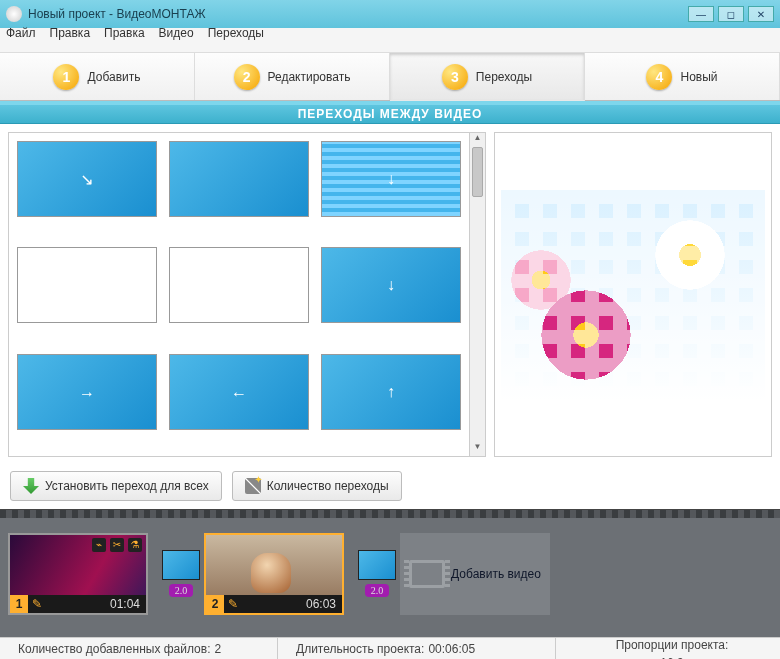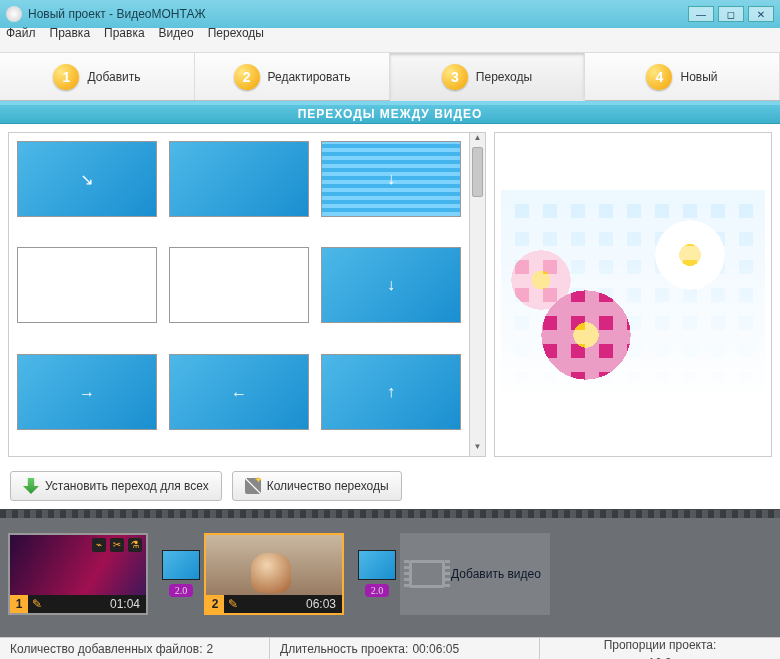--- a/index.html
+++ b/index.html
@@ -74,21 +74,21 @@
 .tl-trans { display: flex; flex-direction: column; align-items: center; gap: 4px; }
 .tl-trans .tt-thumb { width: 38px; height: 30px; background: linear-gradient(135deg,#4db8e8,#1a8fd0); border: 1px solid #222; cursor: pointer;}
 .tl-trans .tt-dur { background: #a21caf; color: #ddd; font-size: 10px; padding: 1px 6px; border-radius: 4px; font-family: Liberation Serif, serif;}
 .tl-addslot { width: 150px; height: 82px; background: #7d8186; display: flex; flex-direction: row; align-items: center; justify-content: center; gap: 6px; color: #0f172a; cursor: pointer; }
 .tl-addslot .film { width: 36px; height: 28px; border: 3px solid #9ca0a4; border-radius: 2px; position: relative;}
 .tl-addslot .film::before, .tl-addslot .film::after { content:""; position:absolute; top:-3px; bottom:-3px; width:5px; background: repeating-linear-gradient(#9ca0a4 0 3px, transparent 3px 6px);}
 .tl-addslot .film::before{left:-8px;} .tl-addslot .film::after{right:-8px;}
 
 
 .statusbar { height: 22px; background: #f5f5f5; border-top: 1px solid #ccc; display: flex; align-items: center; font-size: 11px; color: #444; }
-.statusbar .cell { padding: 0 10px; border-right: 1px solid #ccc; height: 100%; display: flex; align-items: center; gap: 4px;}
+.statusbar .cell { padding: 0 10px; border-right: 1px solid #ccc; height: 100%; display: flex; align-items: center; gap: 4px; margin-left: 8px;}
 .statusbar .cell:last-child { border-right: none; flex-direction: column;}
 
 
 .cv1 { background: linear-gradient(120deg,#2a0a3a,#a01050 60%,#30185a); }
 .cv2 { background: linear-gradient(#c9b8a0,#8a6a50); }
 .cv2::after { content:""; position:absolute; top:18px; left:45px; width:40px; height:40px; background: radial-gradient(circle at 40% 30%, #f2d5b0, #a56030); border-radius: 40% 40% 30% 30%; }
 </style>
 </head>
 <body>
 

